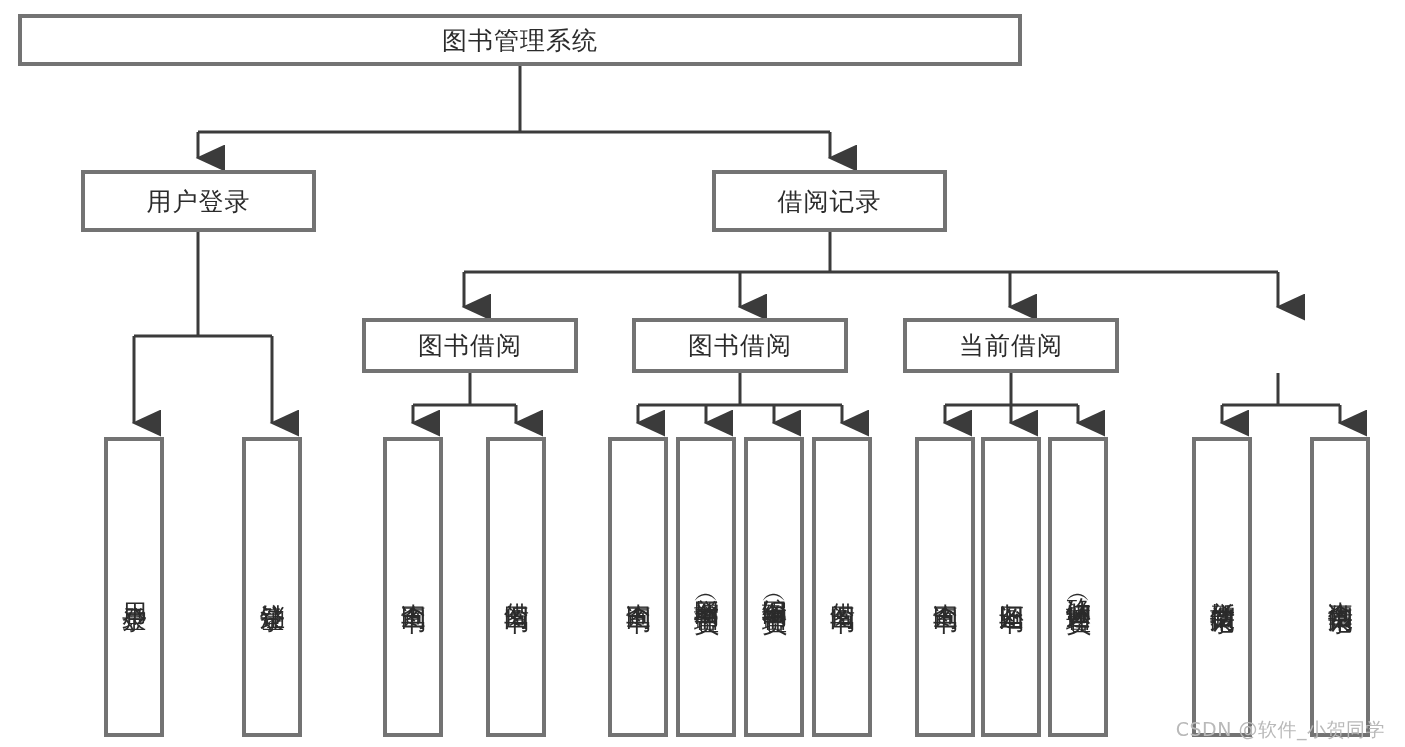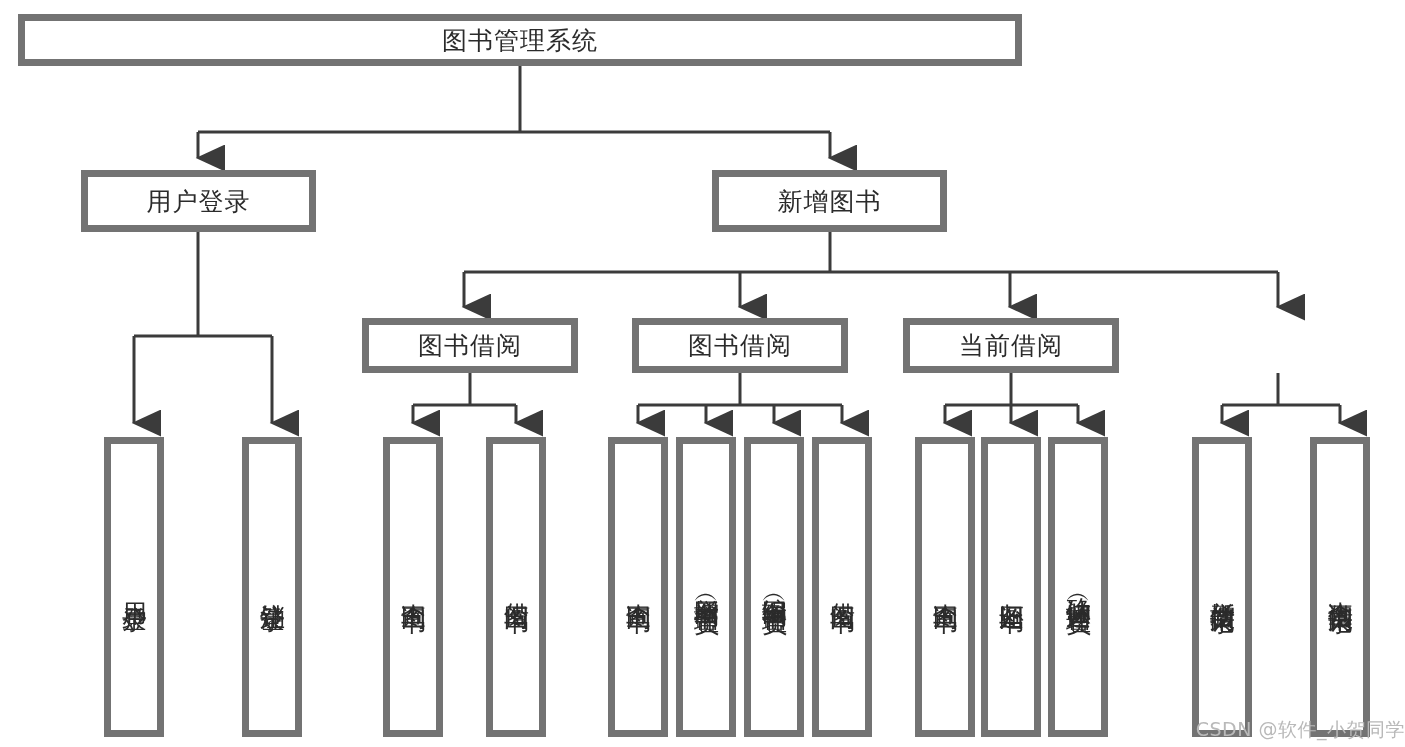--- a/index.html
+++ b/index.html
@@ -14,21 +14,21 @@
   #diagram-root {
     position: relative;
     width: 1405px;
     height: 747px;
     background: #ffffff;
     overflow: hidden;
   }
   .node-box {
     position: absolute;
     box-sizing: border-box;
-    border: 7px solid #737373;
+    border: 4px solid #737373;
     background: #ffffff;
     display: flex;
     align-items: center;
     justify-content: center;
     color: #2b2b2b;
   }
   .node-box.horizontal {
     font-size: 25px;
     letter-spacing: 1px;
   }
@@ -50,21 +50,21 @@
   #connector-layer {
     position: absolute;
     left: 0;
     top: 0;
     width: 1405px;
     height: 747px;
     pointer-events: none;
   }
   #watermark {
     position: absolute;
-    right: 0;
+    right: 20px;
     bottom: 4px;
     font-size: 19px;
     color: #b9b9b9;
     letter-spacing: 0.5px;
     white-space: nowrap;
   }
 </style>
 </head>
 <body>
 
@@ -127,21 +127,21 @@
   </svg>
 
   <div class="node-box horizontal" style="left:18px; top:14px; width:1004px; height:52px;">
     <span class="node-label">图书管理系统</span>
   </div>
 
   <div class="node-box horizontal" style="left:81px; top:170px; width:235px; height:62px;">
     <span class="node-label">用户登录</span>
   </div>
   <div class="node-box horizontal" style="left:712px; top:170px; width:235px; height:62px;">
-    <span class="node-label">新增图书</span>
+    <span class="node-label">借阅记录</span>
   </div>
 
   <div class="node-box horizontal" style="left:362px; top:318px; width:216px; height:55px;">
     <span class="node-label">图书借阅</span>
   </div>
   <div class="node-box horizontal" style="left:632px; top:318px; width:216px; height:55px;">
     <span class="node-label">图书借阅</span>
   </div>
   <div class="node-box horizontal" style="left:903px; top:318px; width:216px; height:55px;">
     <span class="node-label">当前借阅</span>

